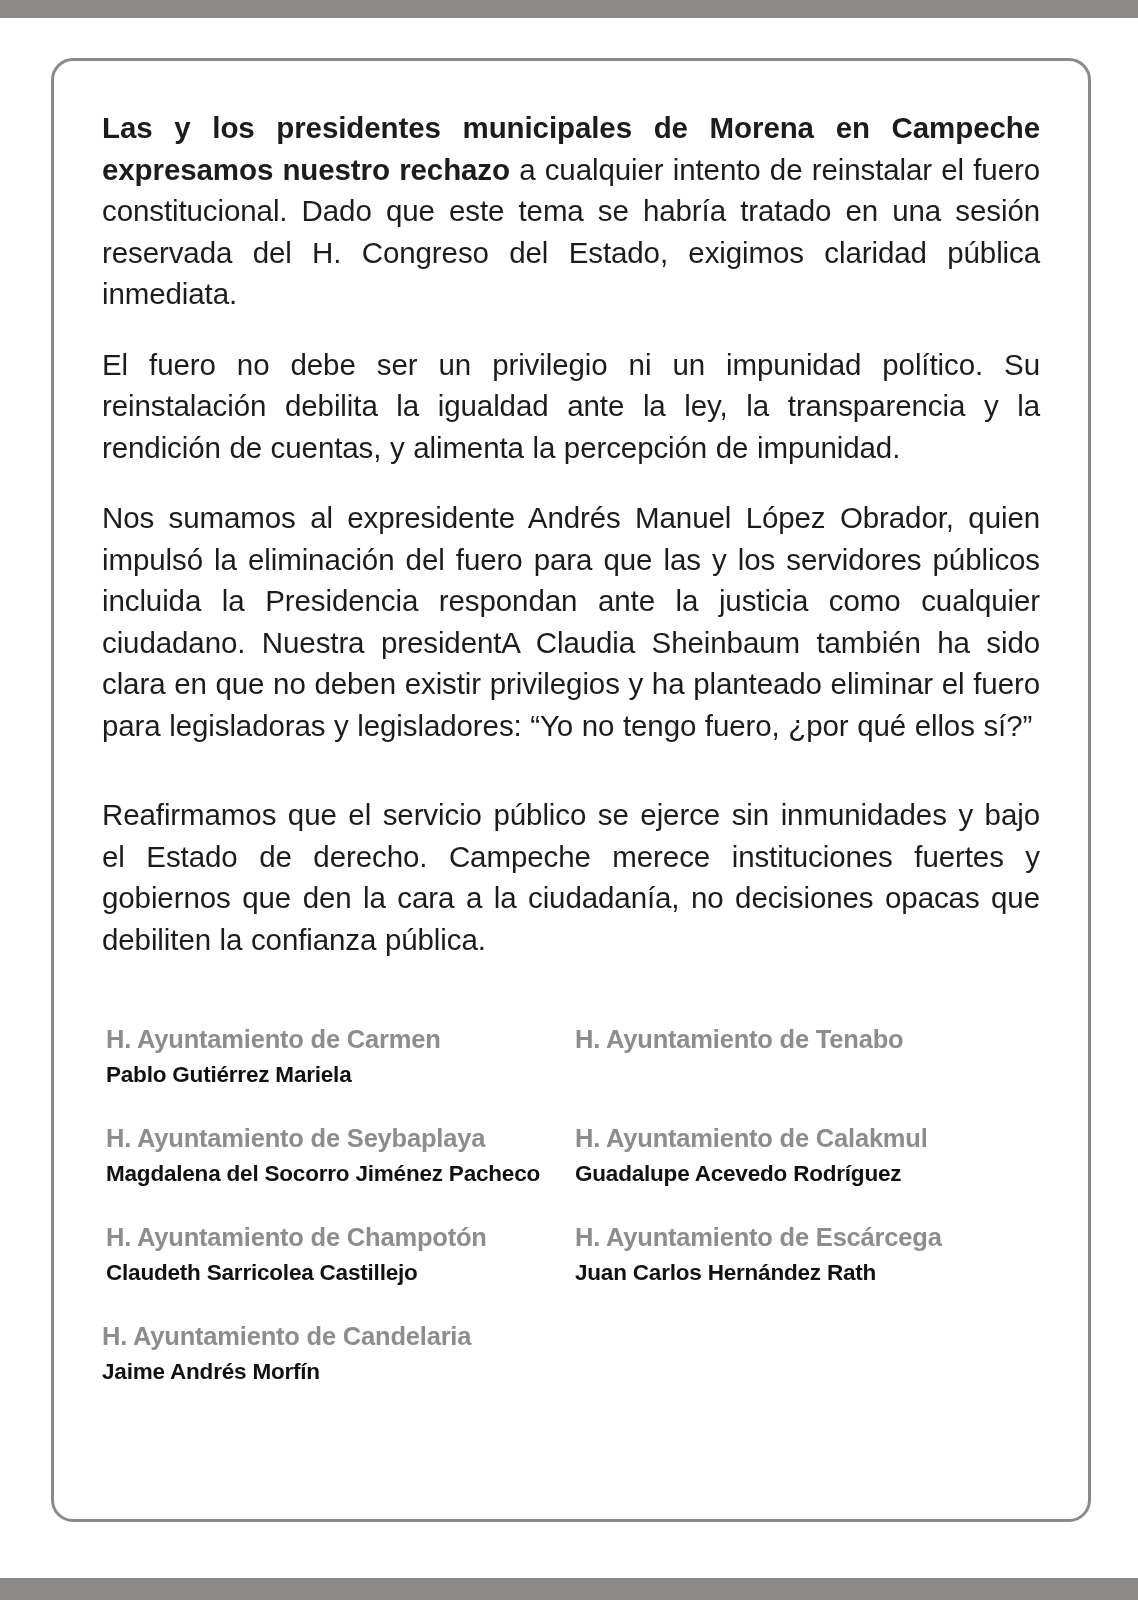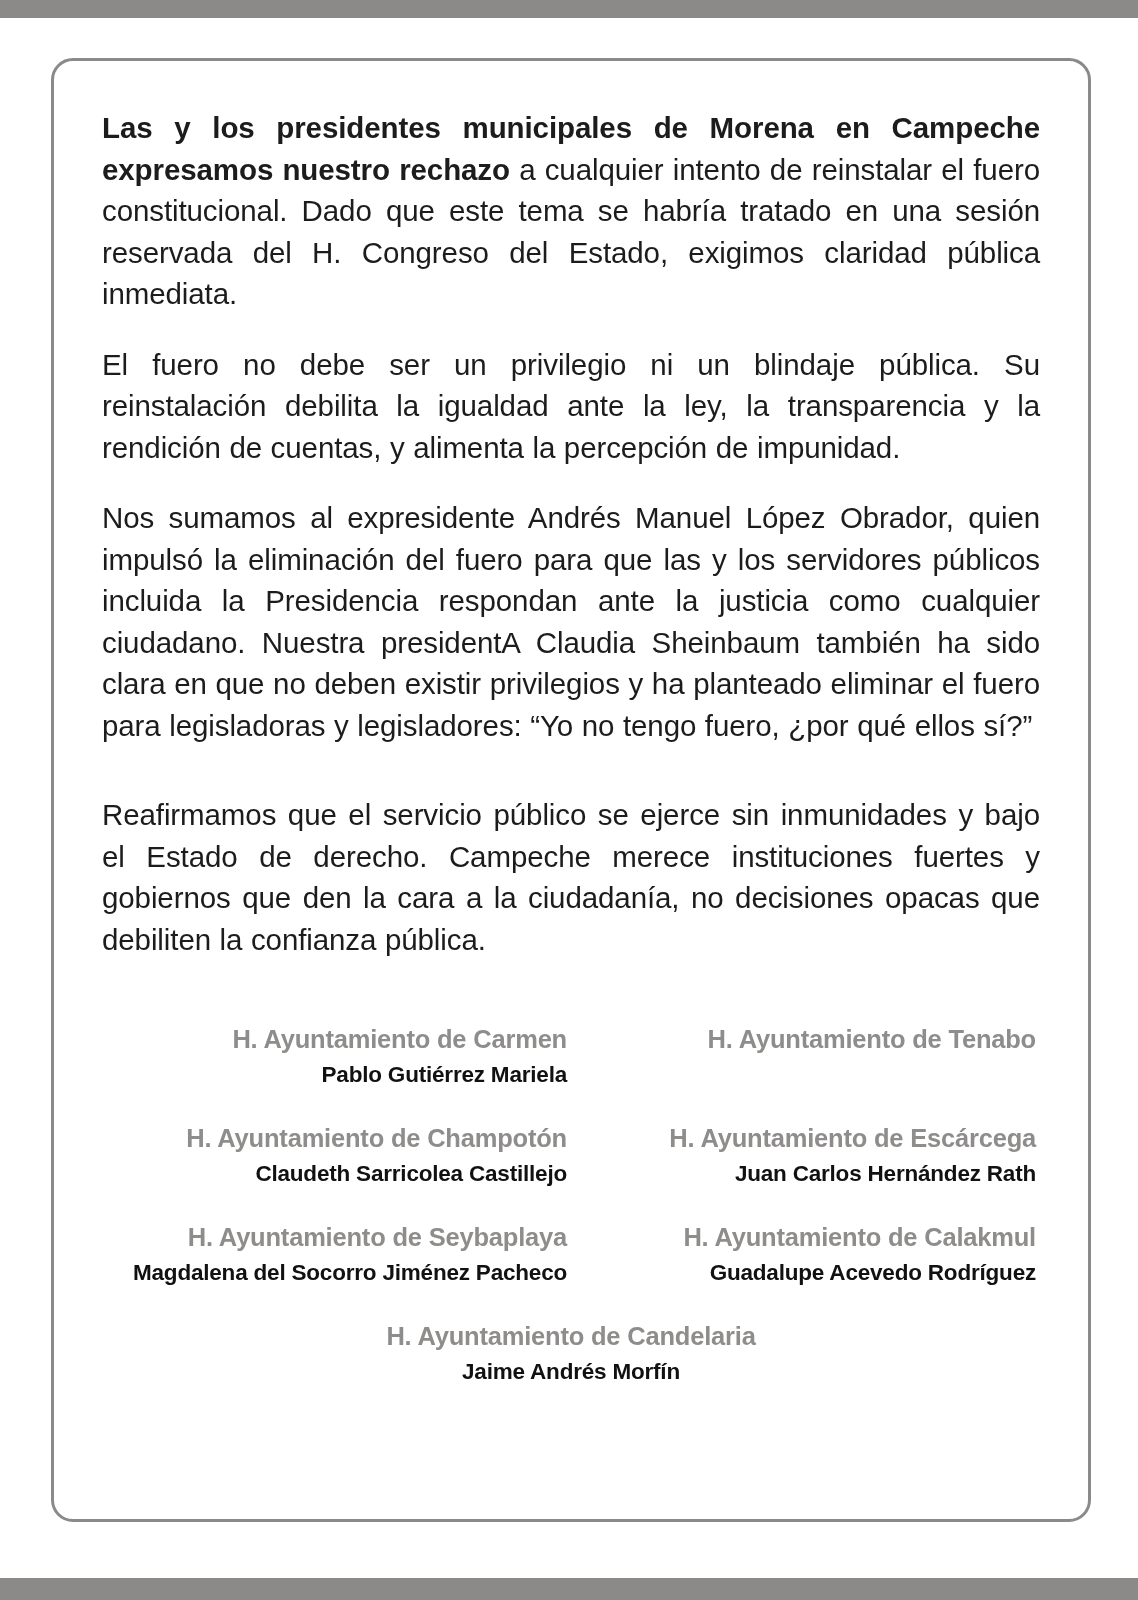--- a/index.html
+++ b/index.html
@@ -73,93 +73,93 @@
     margin-top: 62px;
   }
   .sig-row {
     display: flex;
     justify-content: center;
     align-items: flex-start;
     margin-bottom: 30px;
   }
   .sig-cell {
     width: 50%;
-    text-align: right;
+    text-align: left;
     padding: 0 4px;
     box-sizing: border-box;
   }
   .sig-org {
     color: #8e8d8b;
     font-size: 25.5px;
     font-weight: 600;
     line-height: 34px;
     letter-spacing: -0.2px;
   }
   .sig-name {
     color: #111111;
     font-size: 22.5px;
     font-weight: 700;
     line-height: 32px;
     letter-spacing: -0.2px;
     margin-top: 3px;
   }
   .sig-final {
     margin-top: 24px;
-    text-align: center;
+    text-align: left;
   }
 </style>
 </head>
 <body>
 
 <div class="top-band"></div>
 
 <div class="page-canvas">
 
   <div class="card">
     <div class="card-inner">
 
       <p class="para"><b>Las y los presidentes municipales de Morena en Campeche expresamos nuestro rechazo</b><span> a cualquier intento de reinstalar el fuero constitucional. Dado que este tema se habría tratado en una sesión reservada del H. Congreso del Estado, exigimos claridad pública inmediata.</span></p>
 
-      <p class="para">El fuero no debe ser un privilegio ni un blindaje pública. Su reinstalación debilita la igualdad ante la ley, la transparencia y la rendición de cuentas, y alimenta la percepción de impunidad.</p>
+      <p class="para">El fuero no debe ser un privilegio ni un impunidad político. Su reinstalación debilita la igualdad ante la ley, la transparencia y la rendición de cuentas, y alimenta la percepción de impunidad.</p>
 
       <p class="para">Nos sumamos al expresidente Andrés Manuel López Obrador, quien impulsó la eliminación del fuero para que las y los servidores públicos incluida la Presidencia respondan ante la justicia como cualquier ciudadano. Nuestra presidentA Claudia Sheinbaum también ha sido clara en que no deben existir privilegios y ha planteado eliminar el fuero para legisladoras y legisladores: “Yo no tengo fuero, ¿por qué ellos sí?”</p>
 
       <p class="para last">Reafirmamos que el servicio público se ejerce sin inmunidades y bajo el Estado de derecho. Campeche merece instituciones fuertes y gobiernos que den la cara a la ciudadanía, no decisiones opacas que debiliten la confianza pública.</p>
 
       <div class="signatures">
 
         <div class="sig-row">
           <div class="sig-cell">
             <div class="sig-org">H. Ayuntamiento de Carmen</div>
             <div class="sig-name">Pablo Gutiérrez Mariela</div>
           </div>
           <div class="sig-cell">
             <div class="sig-org">H. Ayuntamiento de Tenabo</div>
           </div>
         </div>
 
         <div class="sig-row">
           <div class="sig-cell">
+            <div class="sig-org">H. Ayuntamiento de Seybaplaya</div>
+            <div class="sig-name">Magdalena del Socorro Jiménez Pacheco</div>
+          </div>
+          <div class="sig-cell">
+            <div class="sig-org">H. Ayuntamiento de Calakmul</div>
+            <div class="sig-name">Guadalupe Acevedo Rodríguez</div>
+          </div>
+        </div>
+
+        <div class="sig-row">
+          <div class="sig-cell">
             <div class="sig-org">H. Ayuntamiento de Champotón</div>
             <div class="sig-name">Claudeth Sarricolea Castillejo</div>
           </div>
           <div class="sig-cell">
             <div class="sig-org">H. Ayuntamiento de Escárcega</div>
             <div class="sig-name">Juan Carlos Hernández Rath</div>
-          </div>
-        </div>
-
-        <div class="sig-row">
-          <div class="sig-cell">
-            <div class="sig-org">H. Ayuntamiento de Seybaplaya</div>
-            <div class="sig-name">Magdalena del Socorro Jiménez Pacheco</div>
-          </div>
-          <div class="sig-cell">
-            <div class="sig-org">H. Ayuntamiento de Calakmul</div>
-            <div class="sig-name">Guadalupe Acevedo Rodríguez</div>
           </div>
         </div>
 
         <div class="sig-final">
           <div class="sig-org">H. Ayuntamiento de Candelaria</div>
           <div class="sig-name">Jaime Andrés Morfín</div>
         </div>
 
       </div>
 

